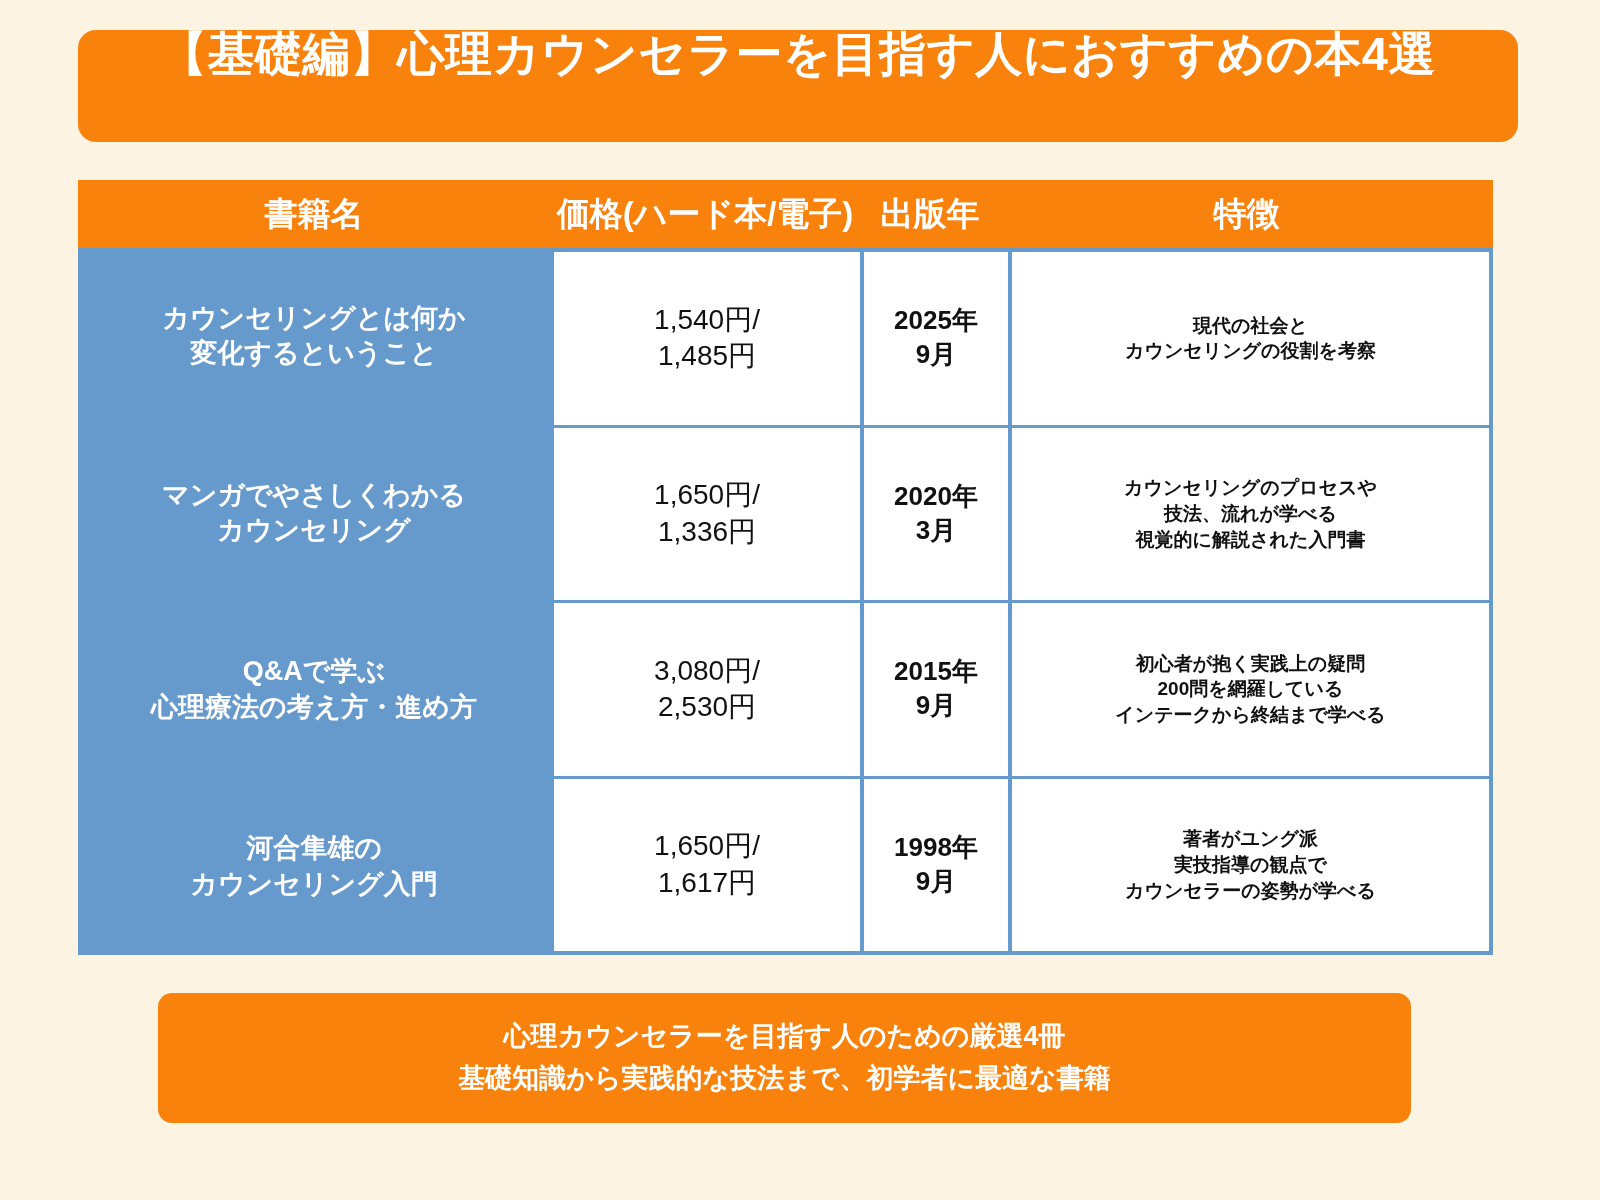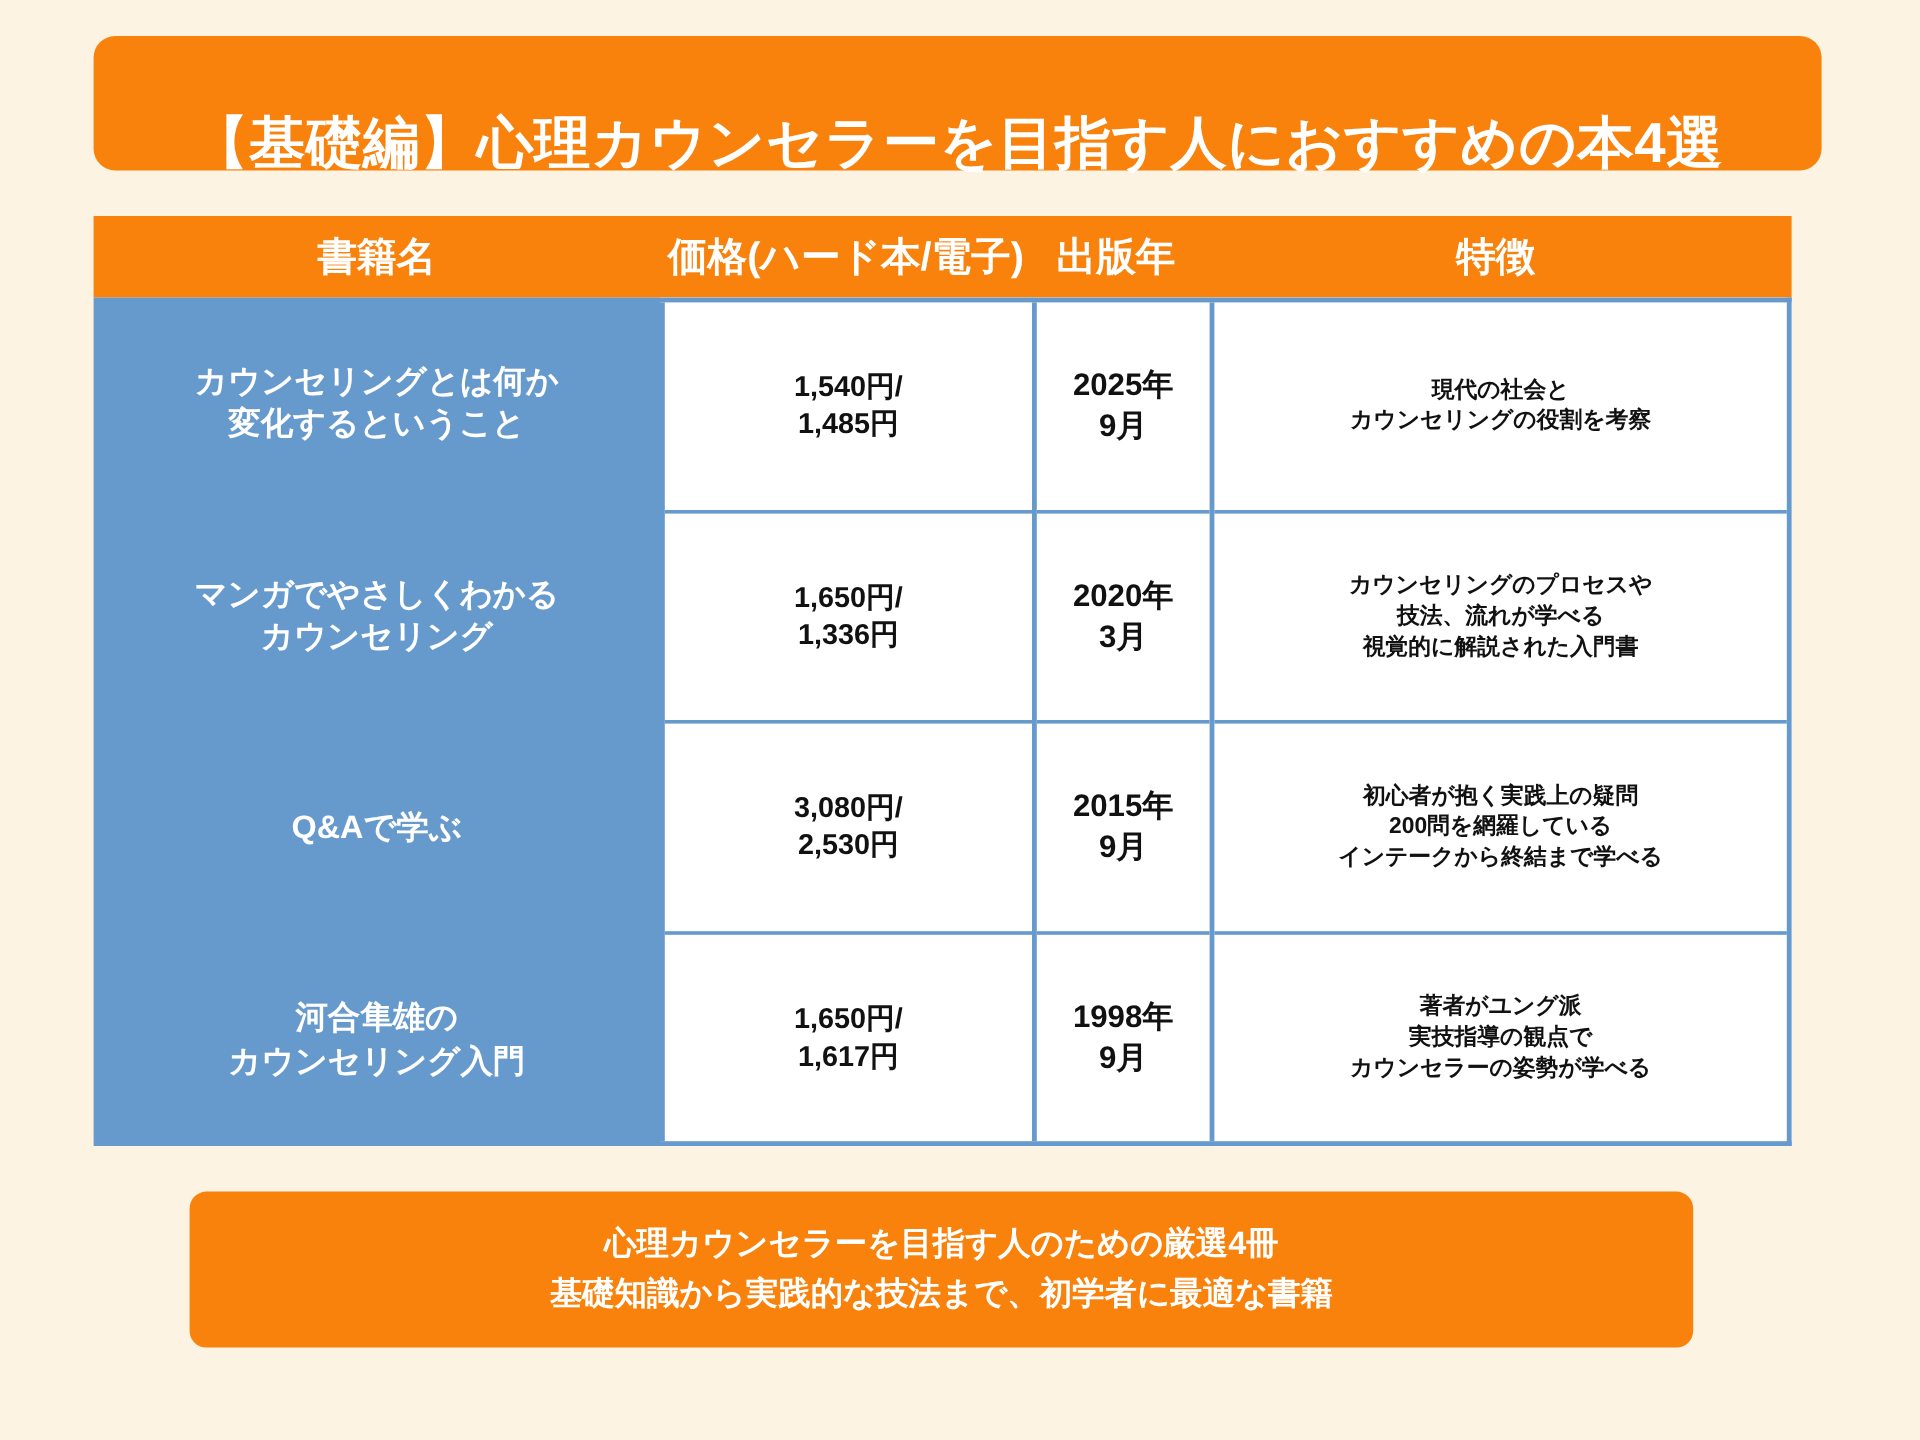--- a/index.html
+++ b/index.html
@@ -24,21 +24,21 @@
   
   .title-banner {
     position: absolute;
     left: 78px;
     top: 30px;
     width: 1440px;
     height: 112px;
     background: #f8820c;
     border-radius: 18px;
     display: flex;
-    align-items: flex-end;
+    align-items: flex-start;
     justify-content: center;
   }
   .title-text {
     color: #ffffff;
     font-size: 47px;
     font-weight: bold;
     letter-spacing: 0.5px;
     white-space: nowrap;
     line-height: 1;
   }
@@ -132,22 +132,22 @@
     justify-content: center;
     text-align: center;
     color: #111111;
     box-sizing: border-box;
     border-bottom: 3px solid #6699cc;
     padding: 0 8px;
   }
   .dcol .dcell:last-child { border-bottom: none; }
 
   .dcell.price-cell {
-    font-size: 24px;
-    font-weight: bold;
+    font-size: 28px;
+    font-weight: normal;
     line-height: 1.3;
   }
   .dcell.year-cell {
     font-size: 26px;
     font-weight: bold;
     line-height: 1.3;
   }
   .dcell.feat-cell {
     font-size: 19px;
     font-weight: bold;
@@ -206,20 +206,21 @@
         </div>
         <div class="namecell">
           <div>
             <div>マンガでやさしくわかる</div>
             <div>カウンセリング</div>
           </div>
         </div>
         <div class="namecell">
           <div>
             <div>Q&amp;Aで学ぶ</div>
+            <div>心理療法の考え方・進め方</div>
           </div>
         </div>
         <div class="namecell">
           <div>
             <div>河合隼雄の</div>
             <div>カウンセリング入門</div>
           </div>
         </div>
       </div>
 

